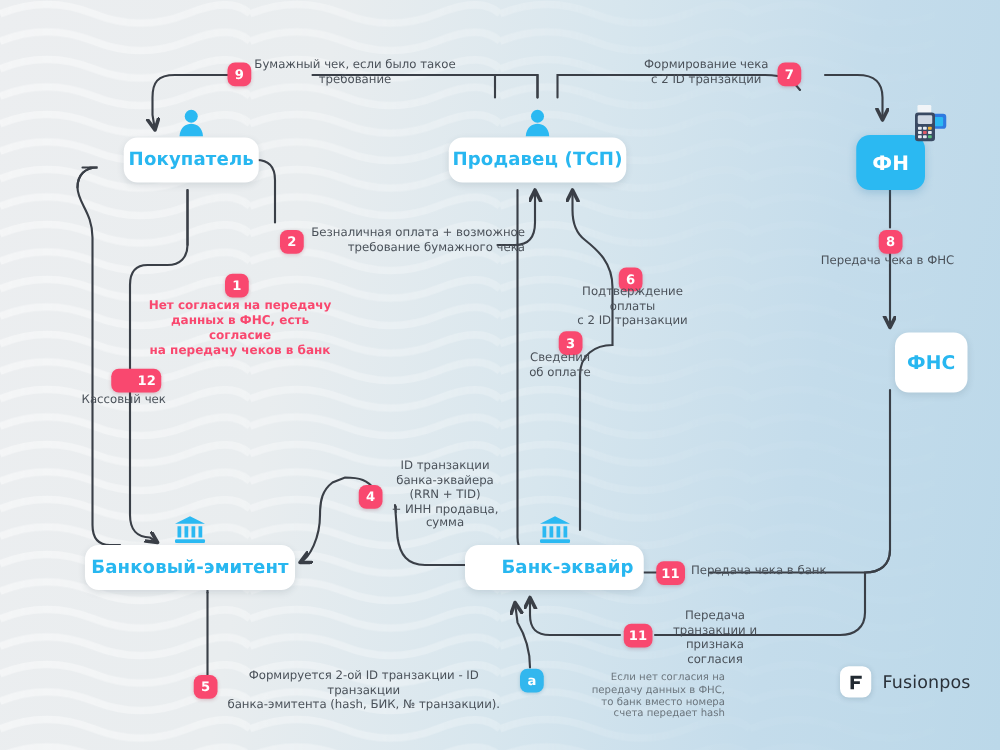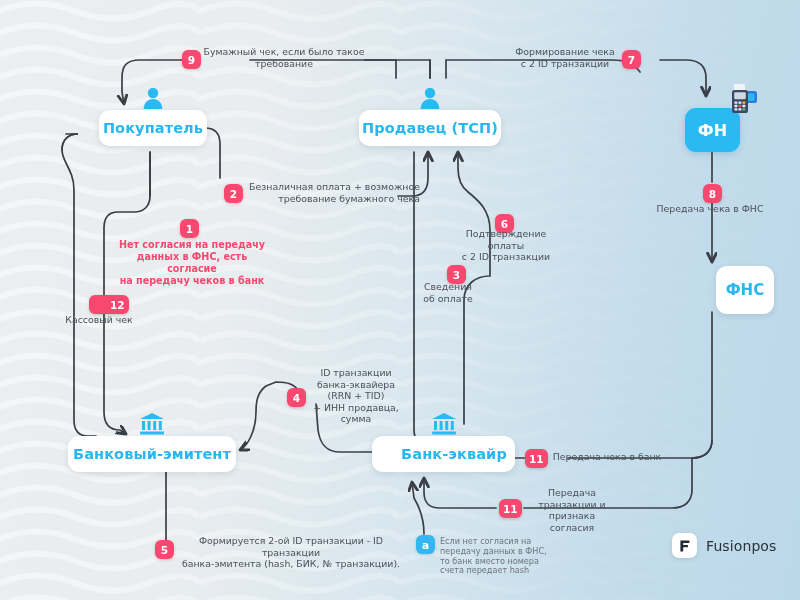--- a/index.html
+++ b/index.html
@@ -41,21 +41,21 @@
     box-shadow:0 1px 3px rgba(150,30,60,.25);
   }
   .badge.cyan{background:#33b7ee;box-shadow:0 1px 3px rgba(20,110,160,.25);}
 
   
   .cap{
     position:absolute;color:#4a5159;font-size:9.4px;line-height:11.6px;
     text-align:center;white-space:pre-line;
   }
   .cap.pink{color:#f9486f;font-weight:700;font-size:9.6px;line-height:12px;}
-  .cap.small{font-size:8.1px;line-height:9.8px;text-align:left;color:#6b757d;}
+  .cap.small{font-size:8.1px;line-height:9.8px;text-align:right;color:#6b757d;margin-left:32px;}
 
   
   .brand{position:absolute;display:flex;align-items:center;gap:9px;}
   .brand-mark{
     width:25px;height:25px;border-radius:7px;background:#fff;
     display:flex;align-items:center;justify-content:center;
     box-shadow:0 1px 4px rgba(40,70,90,.16);
   }
   .brand-name{color:#2a3139;font-size:14px;letter-spacing:.1px;}
 </style>

